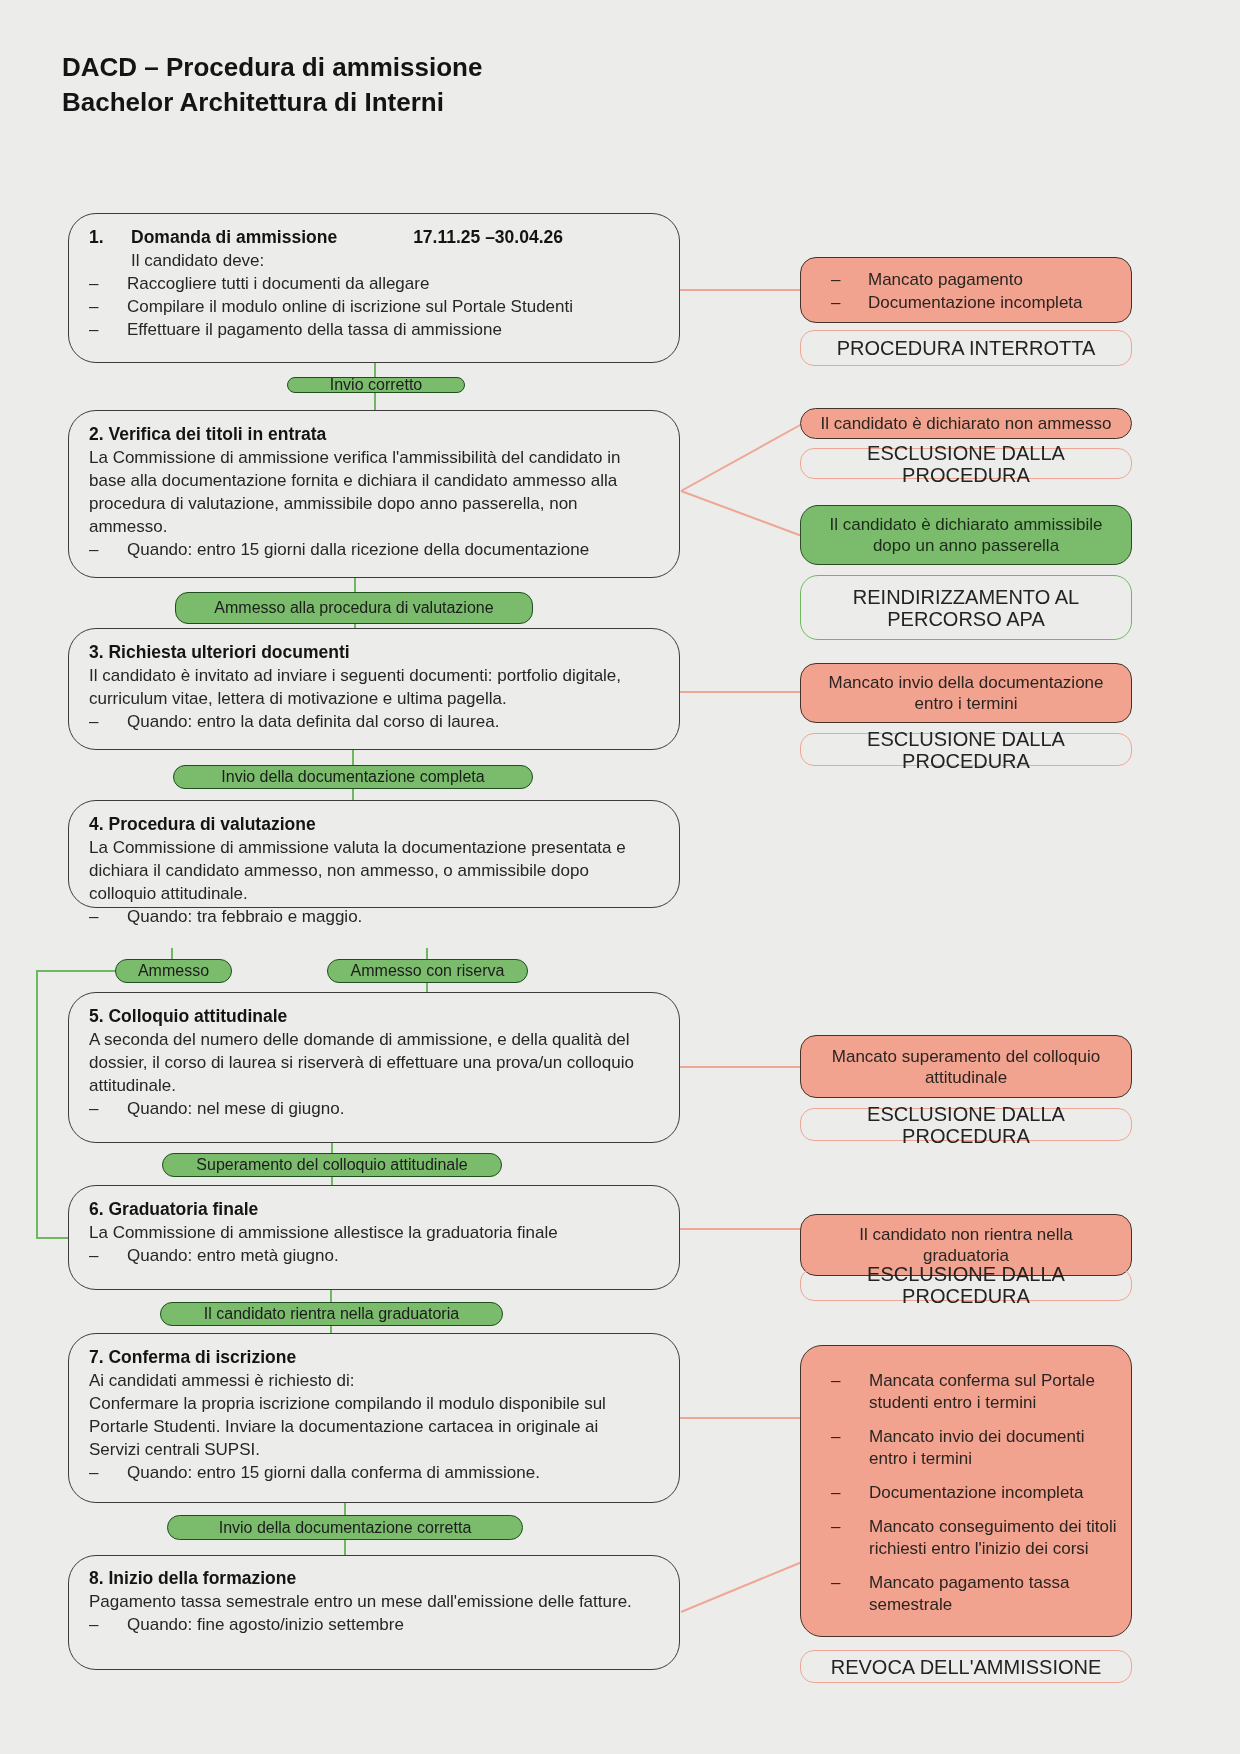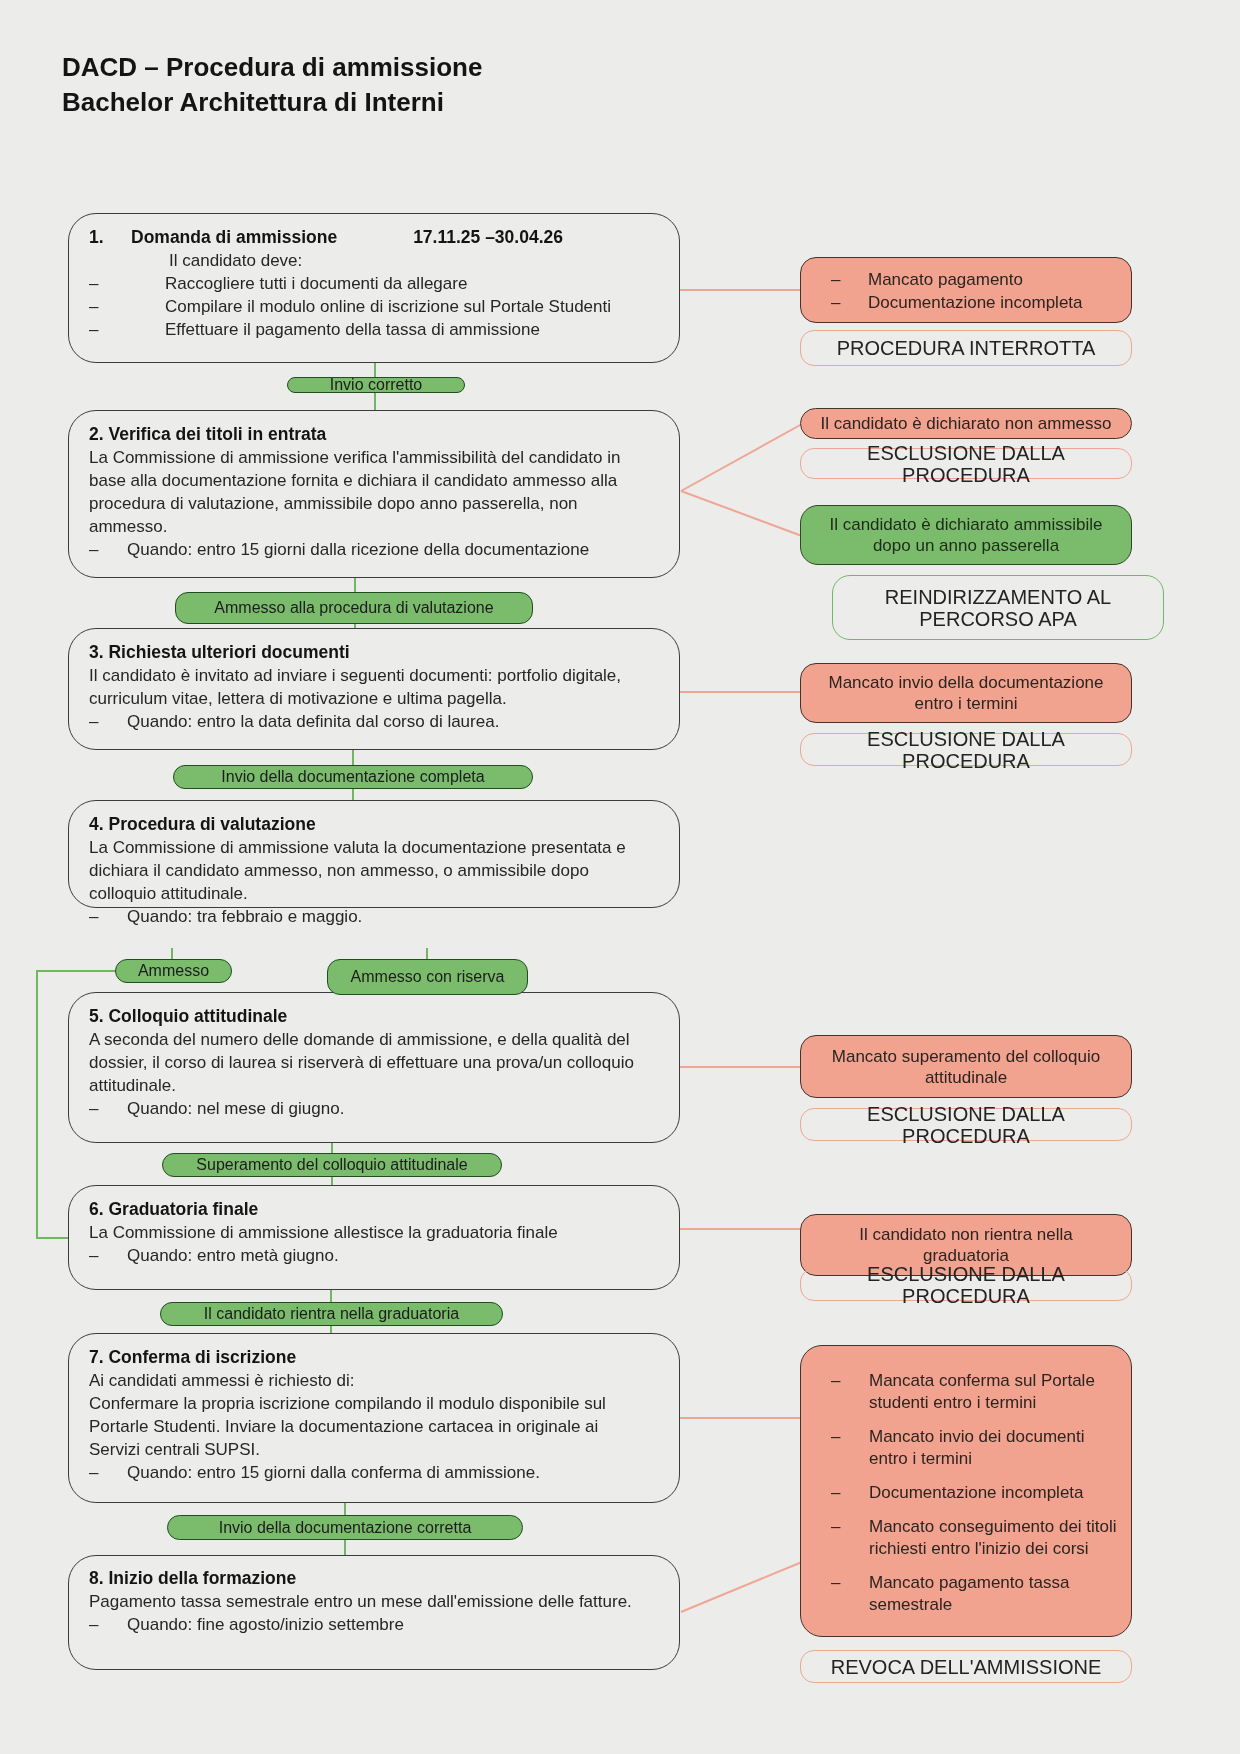--- a/index.html
+++ b/index.html
@@ -16,21 +16,21 @@
   svg.wires { position:absolute; left:0; top:0; z-index:0; }
 
   
   .lbox {
     position:absolute; left:68px; width:612px; box-sizing:border-box;
     background:#ececea; border:1.6px solid #3c3c3c; border-radius:28px;
     padding:12px 26px 0 20px; font-size:17px; line-height:23px; z-index:1;
   }
   .hd { font-weight:bold; font-size:17.5px; color:#141414; }
   .row1 { display:grid; grid-template-columns:42px 1fr; position:relative; }
-  .g1 { display:grid; grid-template-columns:42px 1fr;gap:38px; }
+  .g1 { display:grid; grid-template-columns:42px 1fr; }
   .di { display:grid; grid-template-columns:38px 1fr; }
   .date { position:absolute; right:90px; top:0; font-weight:bold; font-size:17.5px; color:#141414; }
 
   
   .pill {
     position:absolute; box-sizing:border-box; z-index:2;
     background:#7abc6c; border:1.6px solid #1f4e1f; border-radius:13px;
     display:flex; align-items:center; justify-content:center;
     font-size:16px; color:#1c1c1c; white-space:nowrap;
   }
@@ -181,41 +181,41 @@
     <div class="di">
         <span>–</span>
         <span>Quando: fine agosto/inizio settembre</span>
       </div>
   </div>
 
   <div class="pill" style="left:287px;top:377px;width:178px;height:16px;">Invio corretto</div>
   <div class="pill" style="left:175px;top:592px;width:358px;height:32px;">Ammesso alla procedura di valutazione</div>
   <div class="pill" style="left:173px;top:765px;width:360px;height:24px;">Invio della documentazione completa</div>
   <div class="pill" style="left:115px;top:959px;width:117px;height:24px;">Ammesso</div>
-  <div class="pill" style="left:327px;top:959px;width:201px;height:36px;">Ammesso con riserva</div>
+  <div class="pill" style="left:327px;top:959px;width:201px;height:24px;">Ammesso con riserva</div>
   <div class="pill" style="left:162px;top:1153px;width:340px;height:24px;text-align:right;">Superamento del colloquio attitudinale</div>
   <div class="pill" style="left:160px;top:1302px;width:343px;height:24px;">Il candidato rientra nella graduatoria</div>
   <div class="pill" style="left:167px;top:1515px;width:356px;height:25px;">Invio della documentazione corretta</div>
 
   <div class="rlist" style="top:257px;height:66px;">
     <div class="di">
         <span>–</span>
         <span>Mancato pagamento</span>
       </div>
     <div class="di">
         <span>–</span>
         <span>Documentazione incompleta</span>
       </div>
   </div>
   <div class="rres" style="top:330px;height:36px;">PROCEDURA INTERROTTA</div>
 
   <div class="rfill" style="top:408px;height:31px;">Il candidato è dichiarato non ammesso</div>
   <div class="rres" style="top:448px;height:31px;">ESCLUSIONE DALLA PROCEDURA</div>
   <div class="gfill" style="top:505px;height:60px;">Il candidato è dichiarato ammissibile dopo un anno passerella</div>
-  <div class="gres" style="top:575px;height:65px;margin-left:32px;">REINDIRIZZAMENTO AL PERCORSO APA</div>
+  <div class="gres" style="top:575px;height:65px;">REINDIRIZZAMENTO AL PERCORSO APA</div>
 
   <div class="rfill" style="top:663px;height:60px;">Mancato invio della documentazione entro i termini</div>
   <div class="rres" style="top:733px;height:33px;">ESCLUSIONE DALLA PROCEDURA</div>
 
   <div class="rfill" style="top:1035px;height:63px;">Mancato superamento del colloquio attitudinale</div>
   <div class="rres" style="top:1108px;height:33px;">ESCLUSIONE DALLA PROCEDURA</div>
 
   <div class="rfill" style="top:1198px;height:62px;margin-top:16px;">Il candidato non rientra nella graduatoria</div>
   <div class="rres" style="top:1268px;height:33px;">ESCLUSIONE DALLA PROCEDURA</div>
 

